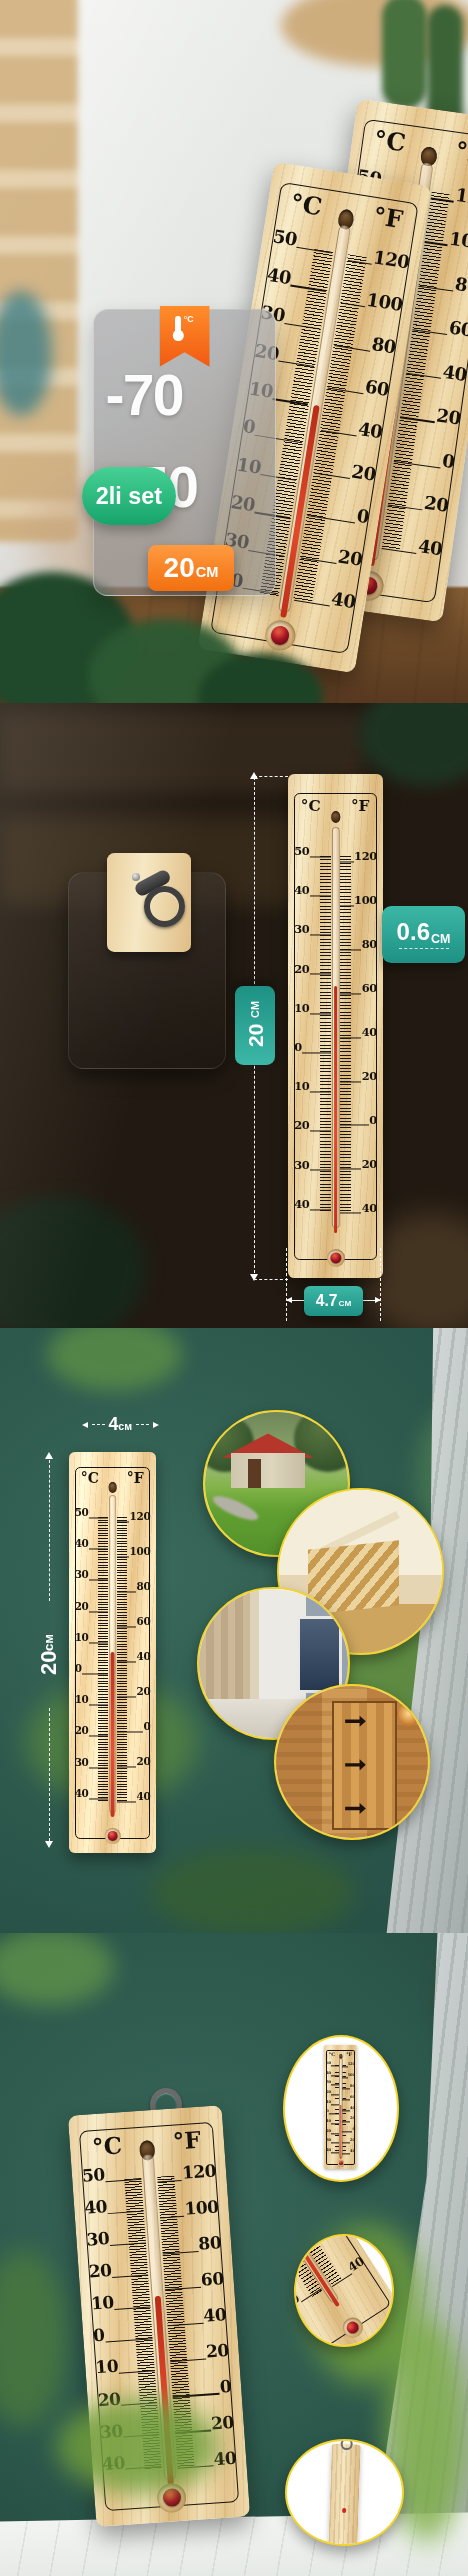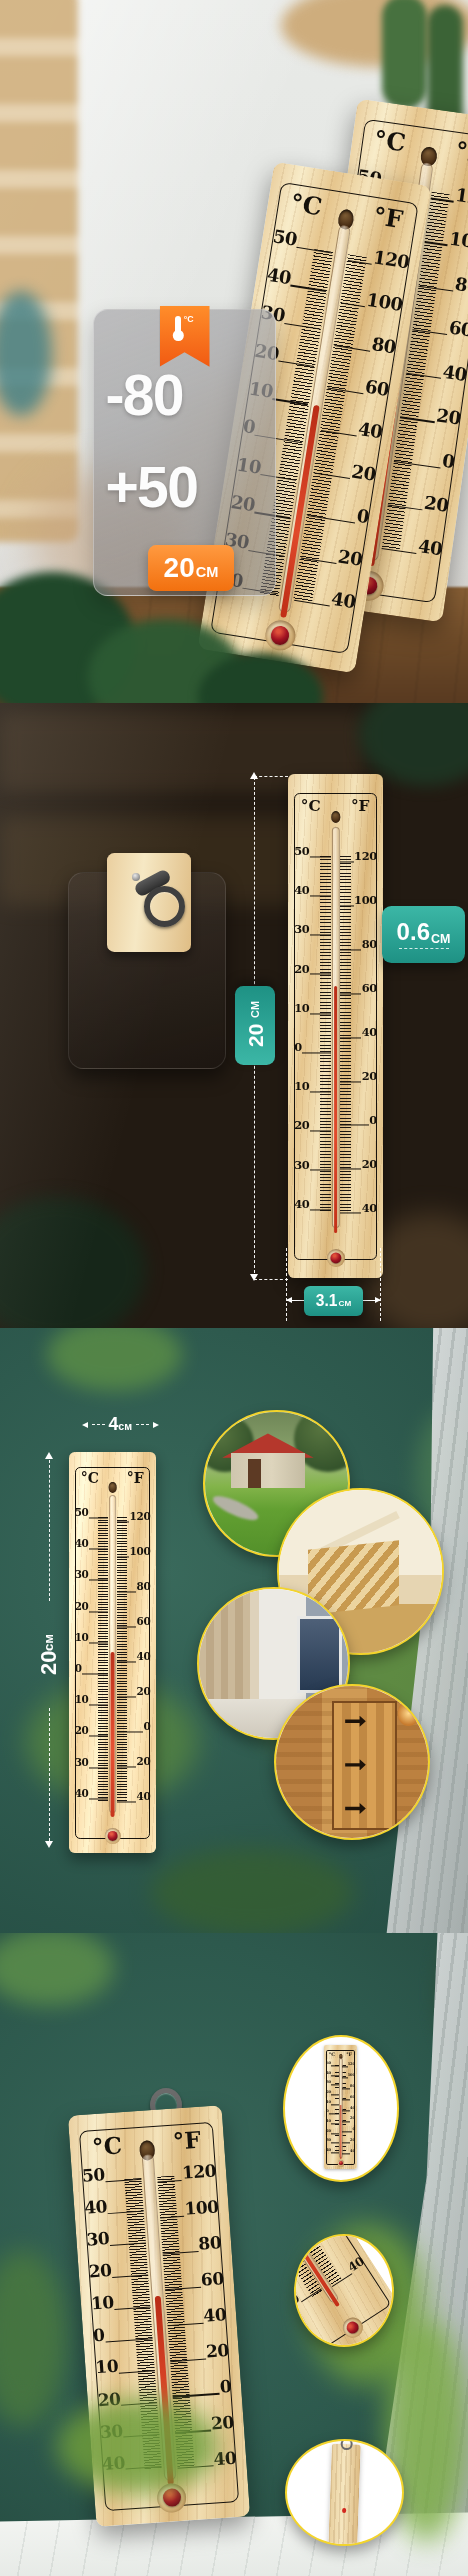--- a/index.html
+++ b/index.html
@@ -355,24 +355,25 @@
 
     <i class="blob" style="left:-31px;top:572px;width:167px;height:146px;background:#20482a;filter:blur(4.7px);z-index:6;"></i>
     <i class="blob" style="left:88px;top:619px;width:156px;height:114px;background:#2c5a33;filter:blur(5.2px);z-index:6;opacity:.95;"></i>
     <i class="blob" style="left:198px;top:653px;width:125px;height:88px;background:#1d4326;filter:blur(4.7px);z-index:6;"></i>
 
     <div class="glasscard" style="z-index:7;">
       <div class="ribbon">
         <span class="ribbon-icon"></span>
         <span class="ribbon-unit">°C</span>
       </div>
-      <div class="range-num low">-80</div>
+      <div class="range-num low">-70</div>
       <div class="range-num high">+50</div>
     </div>
 
+    <div class="pill" style="z-index:7;">2li set</div>
 
     <div class="badge orange" style="z-index:7;">
       <span class="v">20</span>
         <span class="u">CM</span>
     </div>
   </section>
 
   <section class="panel" id="panel2">
     <i class="blob" style="left:0;top:10.4px;width:364px;height:78px;border-radius:10.4px;background:#3a2d1f;filter:blur(8.3px);opacity:.7;"></i>
     <i class="blob" style="left:0;top:114px;width:333px;height:88px;border-radius:10.4px;background:#42331f;filter:blur(9.4px);opacity:.6;"></i>
@@ -496,21 +497,21 @@
       <i style="width:50px;border-top:1.6px dashed rgba(255,255,255,.8);margin-top:3.1px;"></i>
     </div>
 
     <i class="dline-v" style="left:286px;top:545px;height:73px;"></i>
     <i class="dline-v" style="left:380px;top:545px;height:73px;"></i>
     <i class="sline-h" style="left:287px;top:597px;width:17.7px;"></i>
     <i class="sline-h" style="left:362px;top:597px;width:17.7px;"></i>
     <i class="arr left" style="left:286px;top:594px;"></i>
     <i class="arr right" style="left:375px;top:594px;"></i>
     <div class="badge teal" style="position:absolute;left:304px;top:583px;width:59px;height:30px;border-radius:6.2px;font-size:15.6px;">
-      <span class="v">3.1</span>
+      <span class="v">4.7</span>
         <span class="u">CM</span>
     </div>
   </section>
 
   <section class="panel" id="panel3">
     <i class="blob" style="left:47px;top:-10.4px;width:135px;height:73px;background:#5c8f46;filter:blur(9.4px);opacity:.8;"></i>
     <i class="blob" style="left:416px;top:78px;width:78px;height:135px;background:#4d7f53;filter:blur(10.4px);opacity:.7;"></i>
     <i class="blob" style="left:245px;top:255px;width:224px;height:177px;background:#6e9a3f;filter:blur(15.6px);opacity:.75;"></i>
     <i class="blob" style="left:26px;top:354px;width:172px;height:120px;background:#5a8a3f;filter:blur(13.5px);opacity:.7;"></i>
     <i class="blob" style="left:151px;top:520px;width:203px;height:88px;background:#365f31;filter:blur(11.4px);opacity:.8;"></i>

